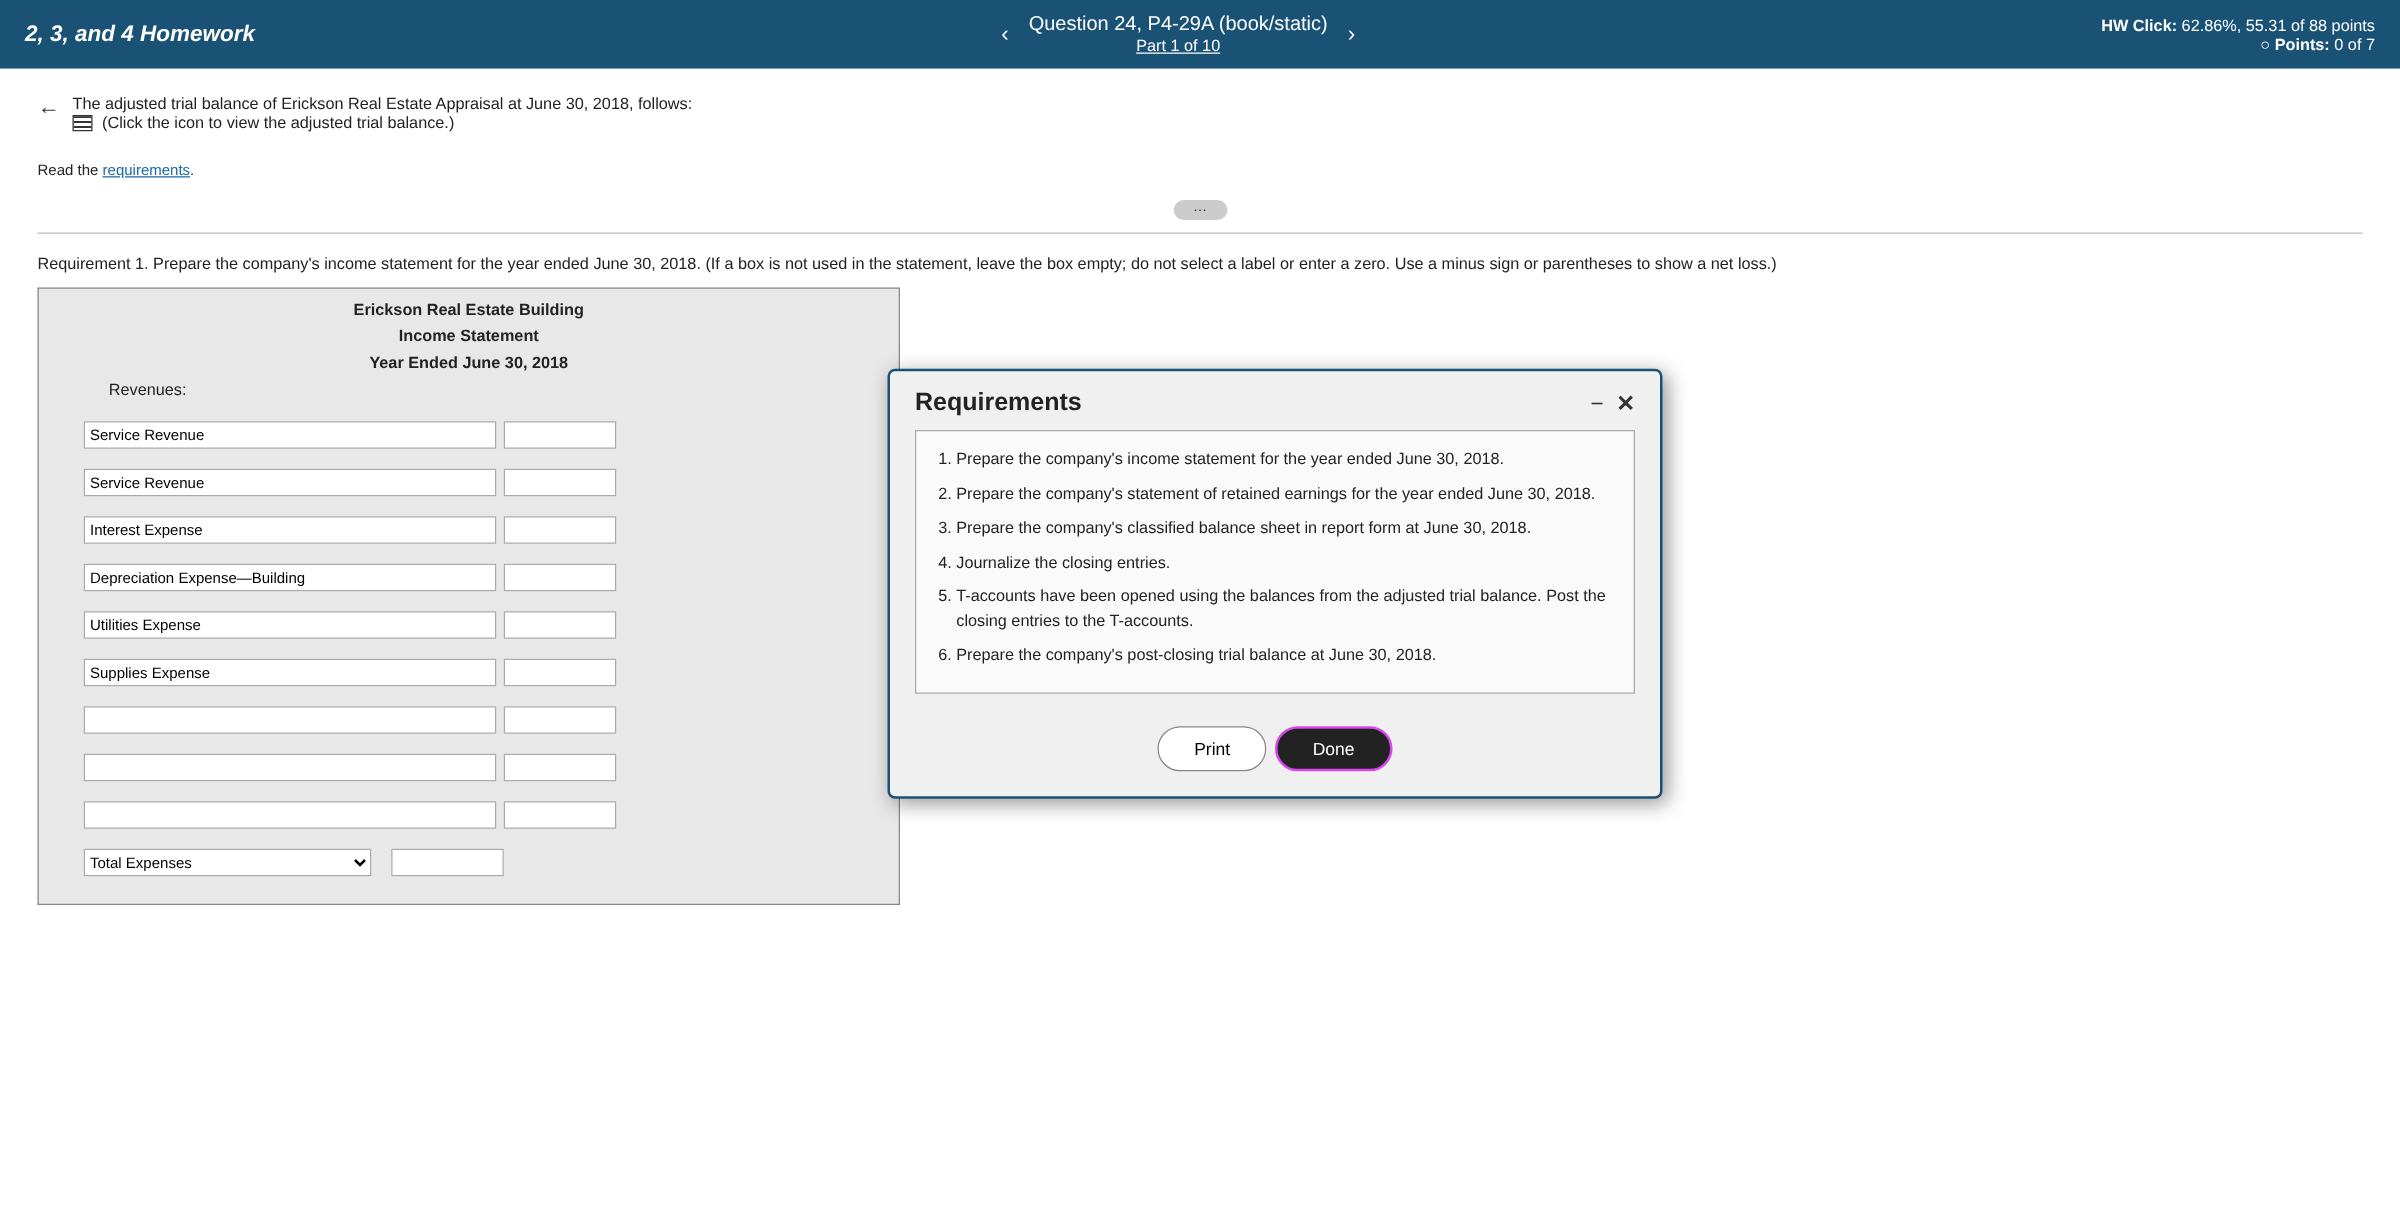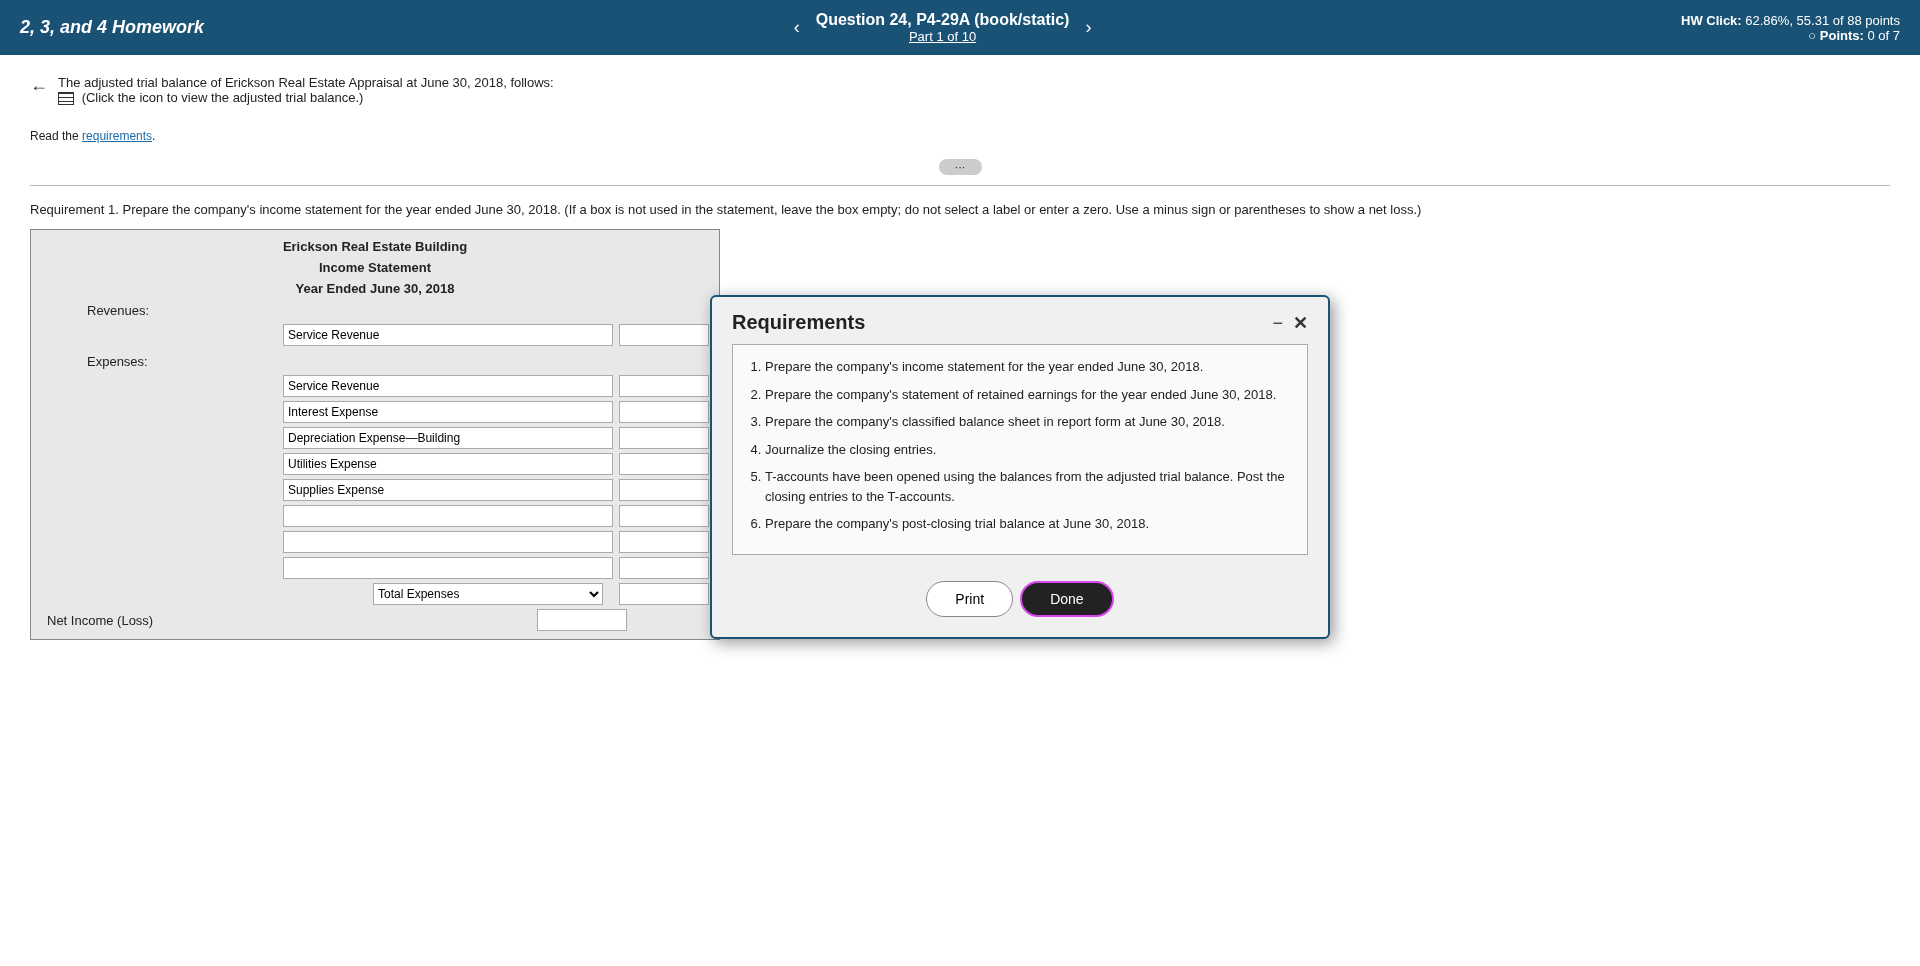--- a/index.html
+++ b/index.html
@@ -25,21 +25,21 @@
     .top-bar-left {
       font-size: 18px;
       font-weight: bold;
       font-style: italic;
     }
     .top-bar-center {
       text-align: center;
     }
     .top-bar-center .question-title {
       font-size: 16px;
-      font-weight: bold;
+      font-weight: normal;
     }
     .top-bar-center .question-sub {
       font-size: 13px;
       text-decoration: underline;
     }
     .top-bar-nav {
       display: flex;
       align-items: center;
       gap: 10px;
     }
@@ -128,23 +128,22 @@
 
     .is-section-label {
       font-size: 13px;
       padding: 4px 6px 2px 6px;
       margin-left: 44px;
     }
 
     .is-row {
       display: flex;
       align-items: center;
-      margin: 4px 0;
+      margin: 16px 0;
       padding: 0 4px;
-      justify-content: flex-end;
     }
 
     .is-input {
       border: 1px solid #aaa;
       background: white;
       height: 22px;
       padding: 2px 4px;
       font-size: 12px;
     }
 
@@ -327,21 +326,20 @@
     <div class="is-header">Erickson Real Estate Building</div>
     <div class="is-header">Income Statement</div>
     <div class="is-header">Year Ended June 30, 2018</div>
 
     <div class="is-section-label">Revenues:</div>
     <div class="is-row indent-row">
       <input class="is-input label-input" type="text" value="Service Revenue" style="">
       <input class="is-input value-input" type="text" value="" style="">
     </div>
 
-    <div class="is-section-label">Expenses:</div>
 
     <div class="is-row indent-row">
       <input class="is-input label-input" type="text" value="Service Revenue" style="">
       <input class="is-input value-input" type="text" value="" style="">
     </div>
     <div class="is-row indent-row">
       <input class="is-input label-input" type="text" value="Interest Expense" style="">
       <input class="is-input value-input" type="text" value="" style="">
     </div>
     <div class="is-row indent-row">
@@ -370,24 +368,20 @@
     </div>
 
     <div class="is-row" style="padding-left: 30px; margin-top: 4px;">
       <select class="select-box">
         <option>Total Expenses</option>
       </select>
       <span style="display:inline-block; width:10px;"></span>
       <input class="is-input value-input" type="text" value="" style="">
     </div>
 
-    <div class="net-income-row">
-      <span class="net-income-label">Net Income (Loss)</span>
-      <input class="is-input value-input" type="text" value="" style="margin-left: 140px;">
-    </div>
 
   </div>
 
   <div class="modal-overlay">
     <div class="modal-title-bar">
       <span class="modal-title">Requirements</span>
       <div class="modal-controls">
         <button class="modal-btn-minimize">−</button>
         <button class="modal-btn-close">✕</button>
       </div>

